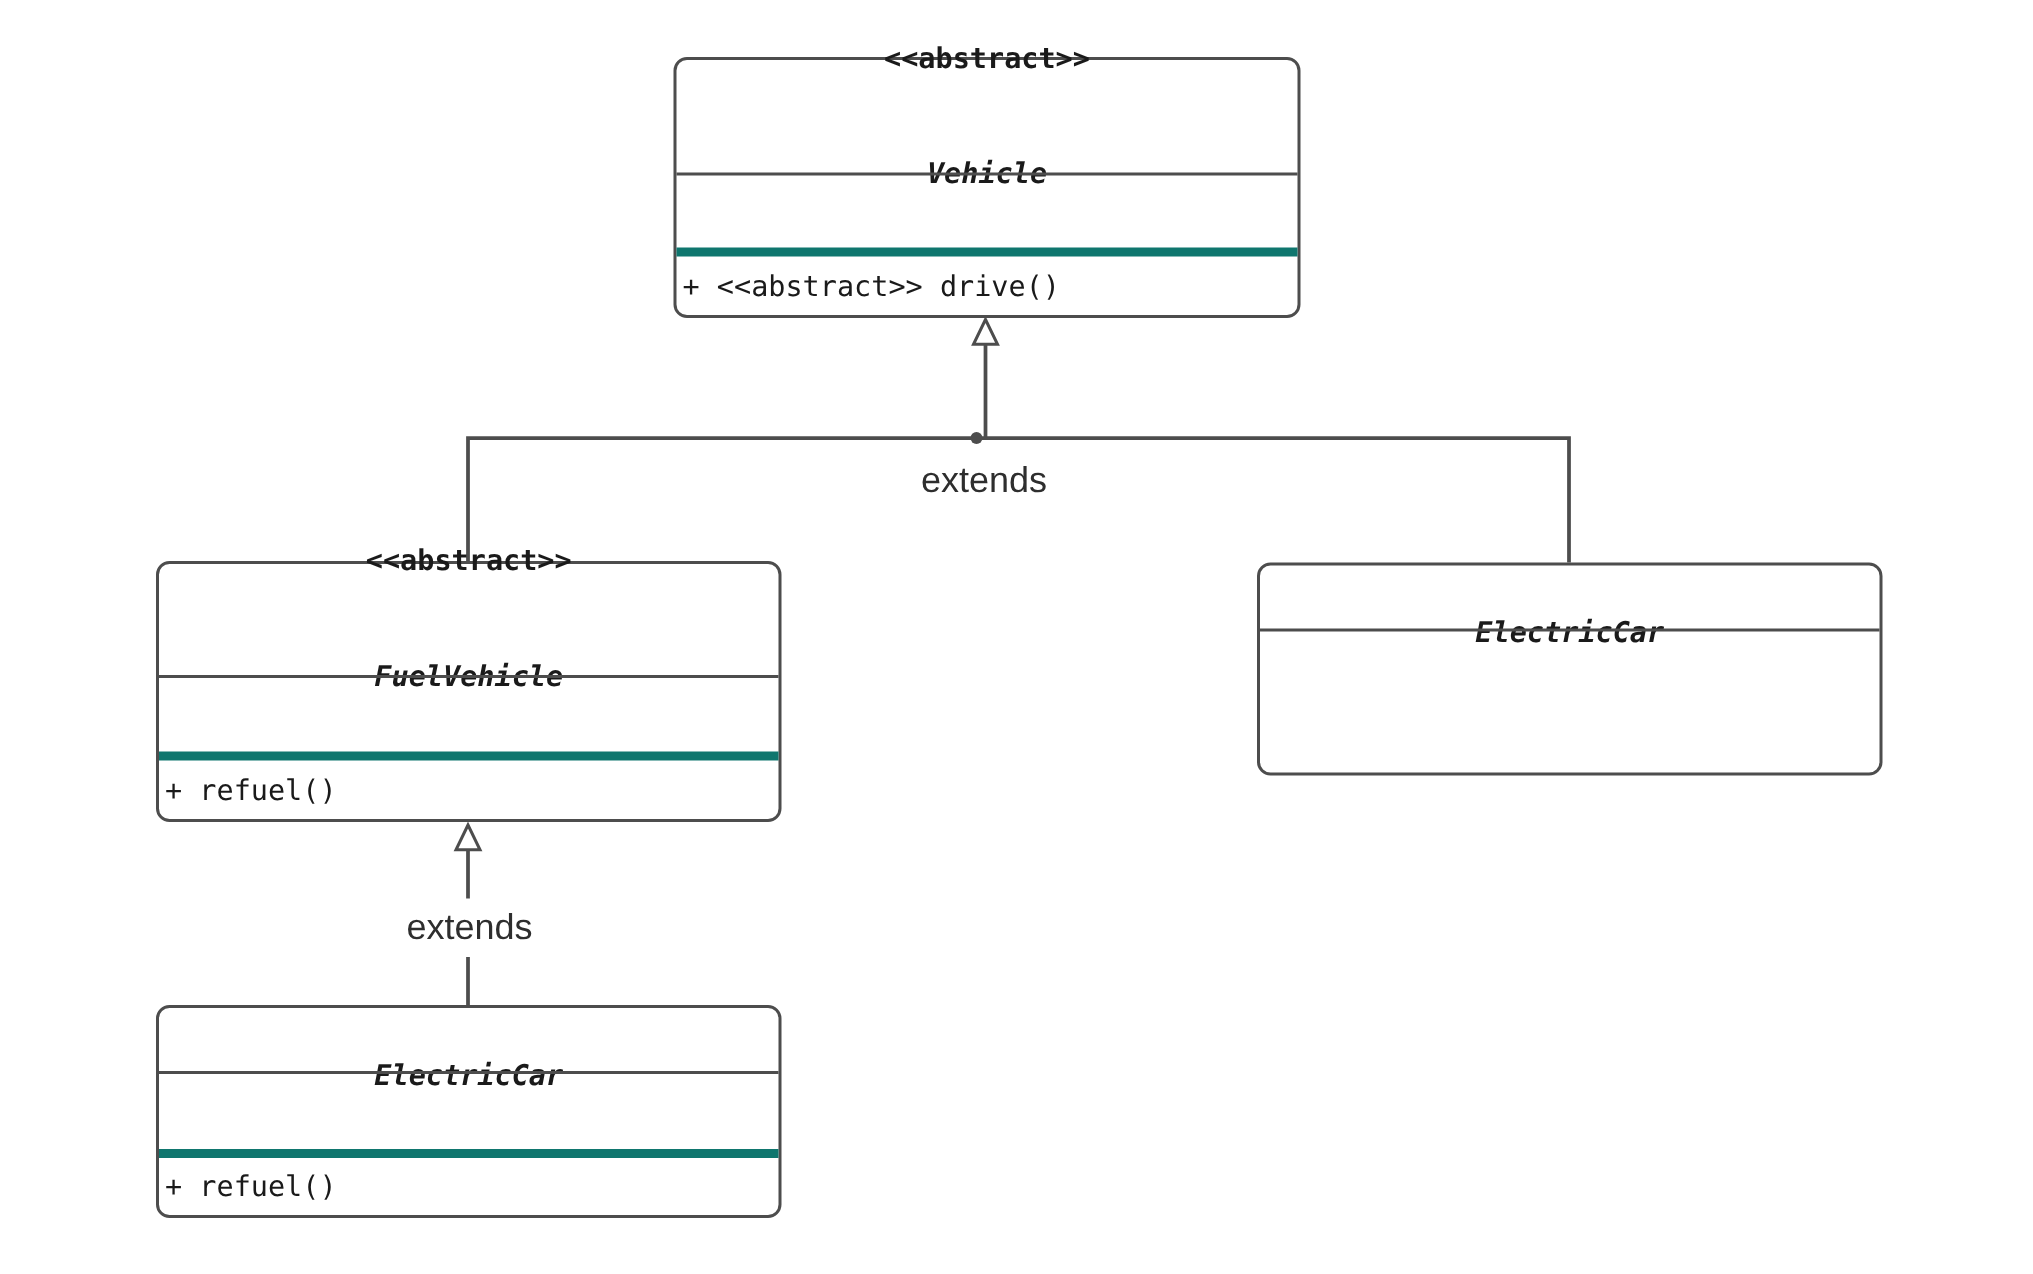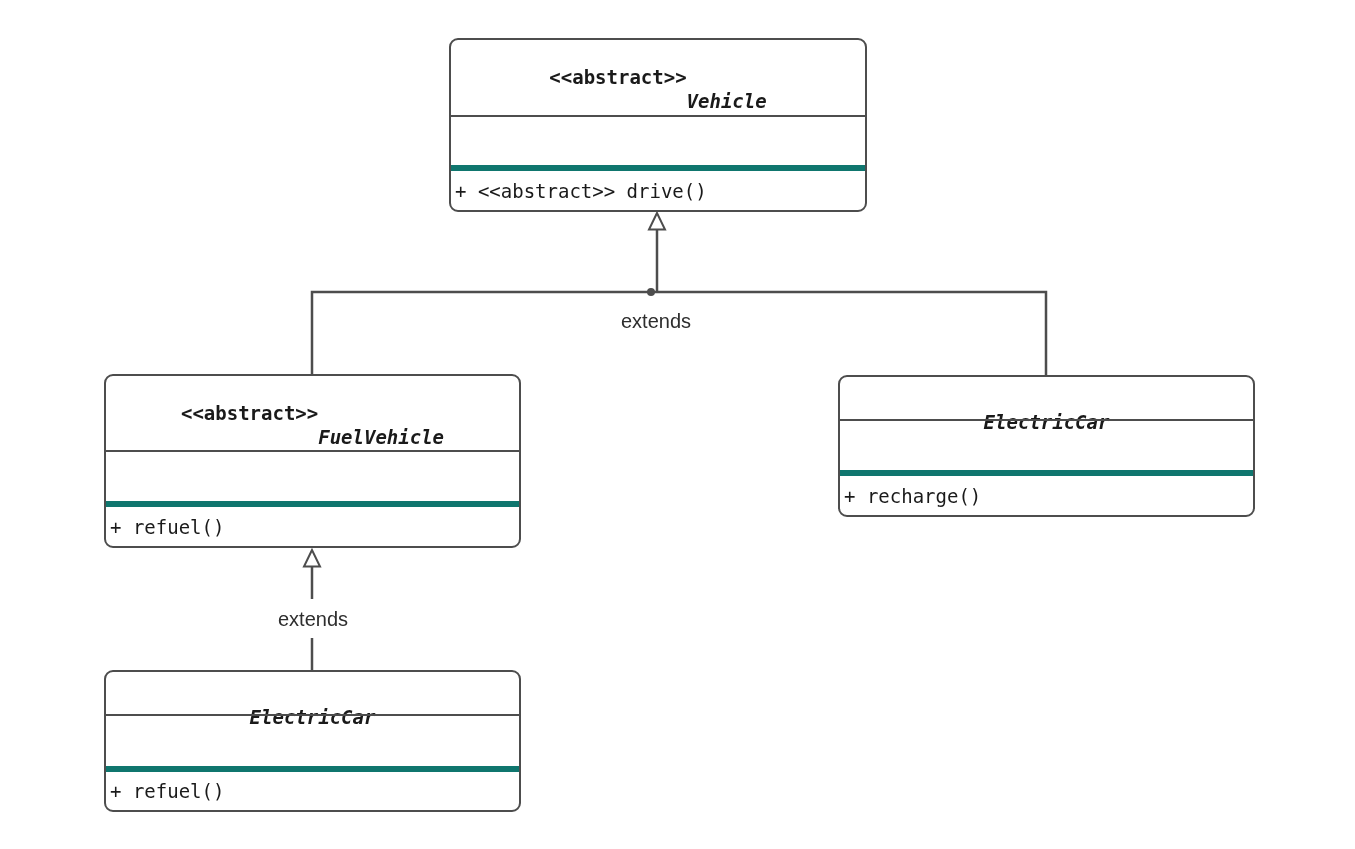--- a/index.html
+++ b/index.html
@@ -16,20 +16,21 @@
     position: absolute;
     background: #ffffff;
     border: 2px solid #4d4d4d;
     border-radius: 9px;
     display: flex;
     flex-direction: column;
     color: #1a1a1a;
   }
   .sec-title {
     display: flex;
+    flex-direction: column;
     justify-content: center;
     align-items: center;
   }
   .stereotype {
     font-weight: bold;
     font-size: 19px;
     line-height: 29px;
     color: #1a1a1a;
   }
   .class-name {
@@ -50,21 +51,21 @@
     align-items: center;
     padding-left: 4px;
     font-size: 19px;
     color: #1a1a1a;
     white-space: pre;
   }
   .edge-label {
     position: absolute;
     transform: translate(-50%, -50%);
     font-family: "Liberation Sans", sans-serif;
-    font-size: 20px;
+    font-size: 24px;
     color: #2e2e2e;
     background: #ffffff;
     padding: 0 3px;
     line-height: 1.1;
   }
   svg.connector-layer {
     position: absolute;
     left: 0; top: 0;
     width: 1355px;
     height: 849px;
@@ -104,21 +105,20 @@
     </div>
     <div class="sec-attrs" style="height:51px;"></div>
     <div class="sec-methods">+ refuel()</div>
   </div>
 
   <div class="class-box" style="left:838px; top:375px; width:417px; height:142px;">
     <div class="sec-title" style="height:42px;">
       <div class="class-name">ElectricCar</div>
     </div>
     <div class="sec-attrs" style="height:51px;"></div>
-    <div class="sec-methods">+ recharge()</div>
   </div>
 
   <div class="class-box" style="left:104px; top:670px; width:417px; height:142px;">
     <div class="sec-title" style="height:42px;">
       <div class="class-name">ElectricCar</div>
     </div>
     <div class="sec-attrs" style="height:52px;"></div>
     <div class="sec-methods">+ refuel()</div>
   </div>
 

